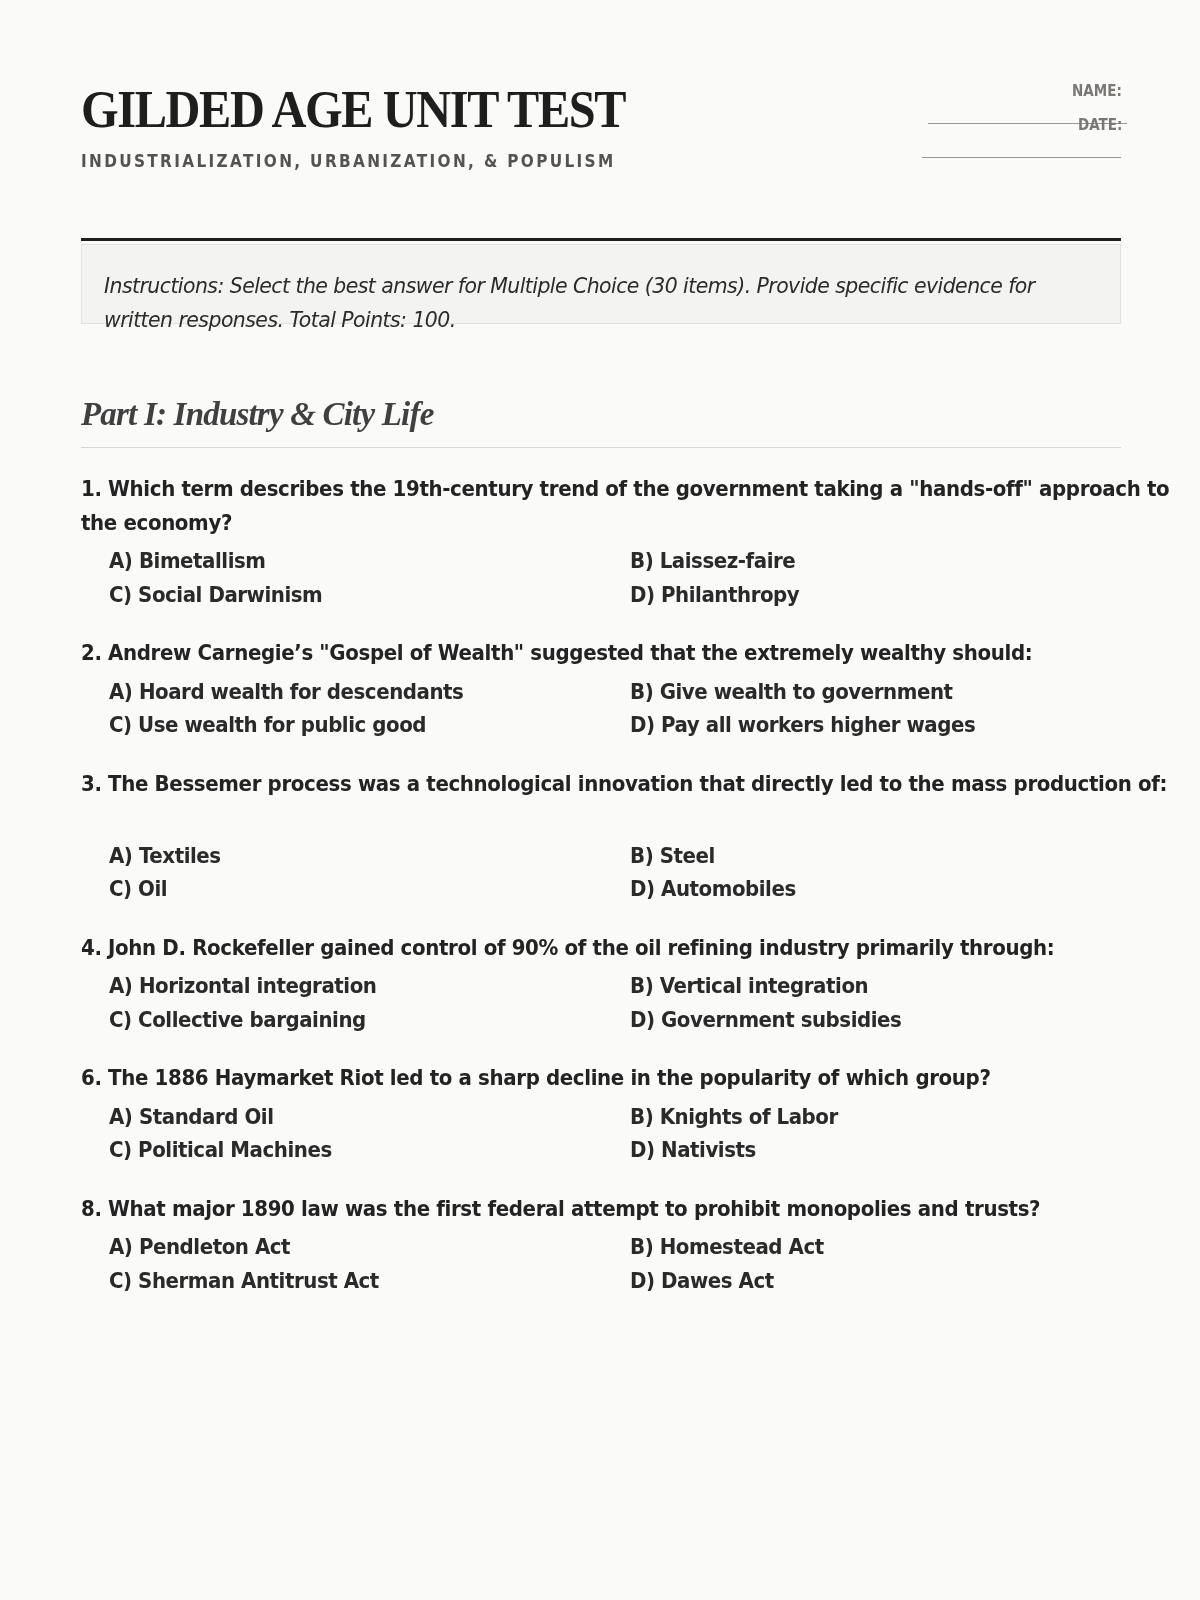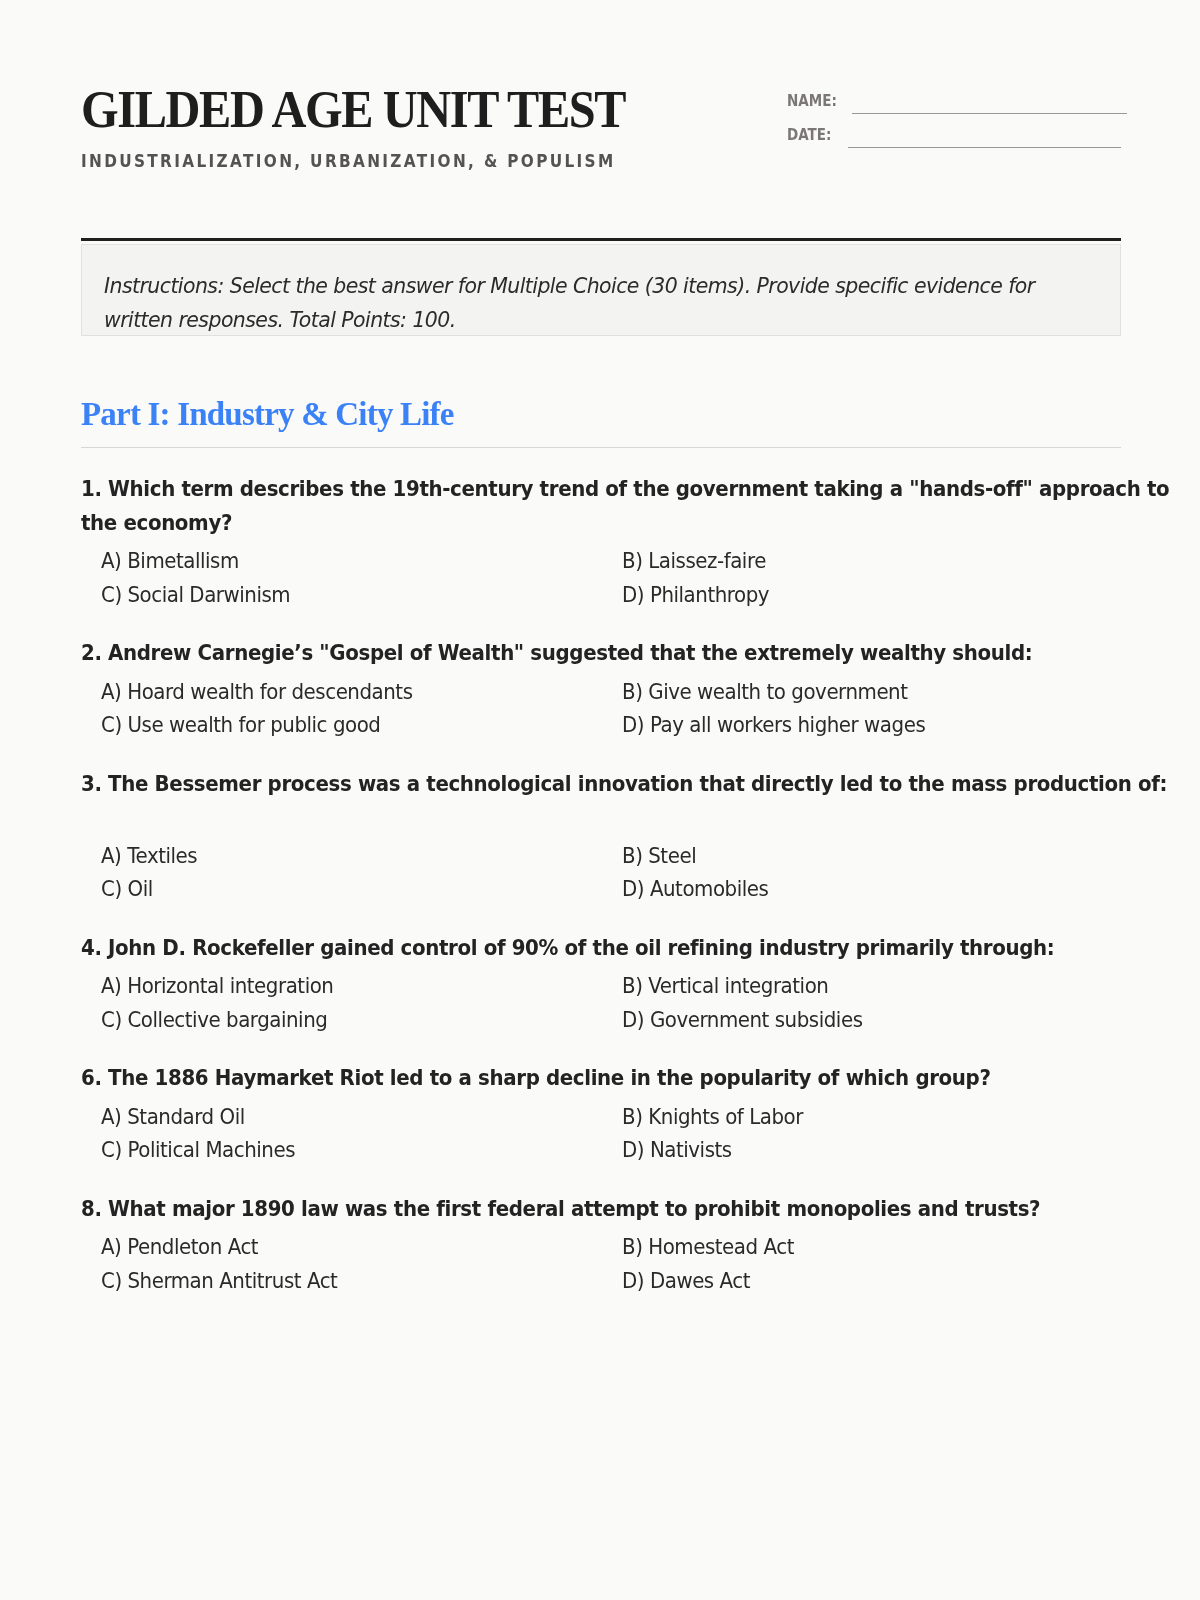--- a/index.html
+++ b/index.html
@@ -55,20 +55,21 @@
     .student-fields {
       position: absolute;
       left: 706px;
       top: 82px;
       width: 340px;
     }
     .field-row {
       display: flex;
       align-items: flex-end;
       height: 34px;
+      flex-direction: column;
     }
     .field-label {
       font-family: "DejaVu Sans", sans-serif;
       font-weight: bold;
       font-size: 15px;
       color: #7a7774;
       transform: scaleX(0.9);
       transform-origin: left center;
       white-space: nowrap;
       padding-bottom: 6px;
@@ -85,21 +86,21 @@
       font-size: 15px;
     }
     .field-row.name .field-line { margin-left: 10px; margin-right: 0; }
     .field-row.date .field-line { margin-left: 12px; margin-right: 6px; }
 
     .instructions {
       position: absolute;
       left: 0;
       top: 244px;
       width: 1040px;
-      height: 92px;
+      height: 80px;
       background: #f3f3f2;
       border: 1.5px solid #e2e1df;
       padding: 24px 40px 0 22px;
     }
     .instructions p {
       font-family: "DejaVu Sans", sans-serif;
       font-style: italic;
       font-size: 22px;
       line-height: 34px;
       color: #2b2b2b;
@@ -112,23 +113,24 @@
     .part-title {
       position: absolute;
       left: 0;
       top: 398px;
       width: 1040px;
       height: 50px;
       border-bottom: 1.5px solid #d9d7d5;
     }
     .part-title h2 {
       font-family: "Liberation Serif", "DejaVu Serif", serif;
+      font-style: italic;
       font-weight: bold;
       font-size: 33px;
-      color: #3b82f6;
+      color: #404040;
       letter-spacing: -0.8px;
       line-height: 1;
       white-space: nowrap;
     }
 
     .questions {
       position: absolute;
       left: 0;
       top: 472px;
       width: 1060px;
@@ -145,22 +147,23 @@
       letter-spacing: -0.4px;
       transform: scaleX(0.9);
       transform-origin: left top;
       width: 1210px;
     }
     .q-text.two-line { height: 67px; }
     .q-text.one-line { height: 33.5px; }
     .options {
       display: grid;
       grid-template-columns: 521px 500px;
-      margin-left: 20px;
+      margin-left: 28px;
       margin-top: 5px;
+      font-weight: bold;
     }
     .option {
       font-family: "DejaVu Sans", sans-serif;
       font-size: 22px;
       line-height: 33.5px;
       color: #2a2a2a;
       letter-spacing: -0.5px;
       white-space: nowrap;
       transform: scaleX(0.9);
       transform-origin: left top;

